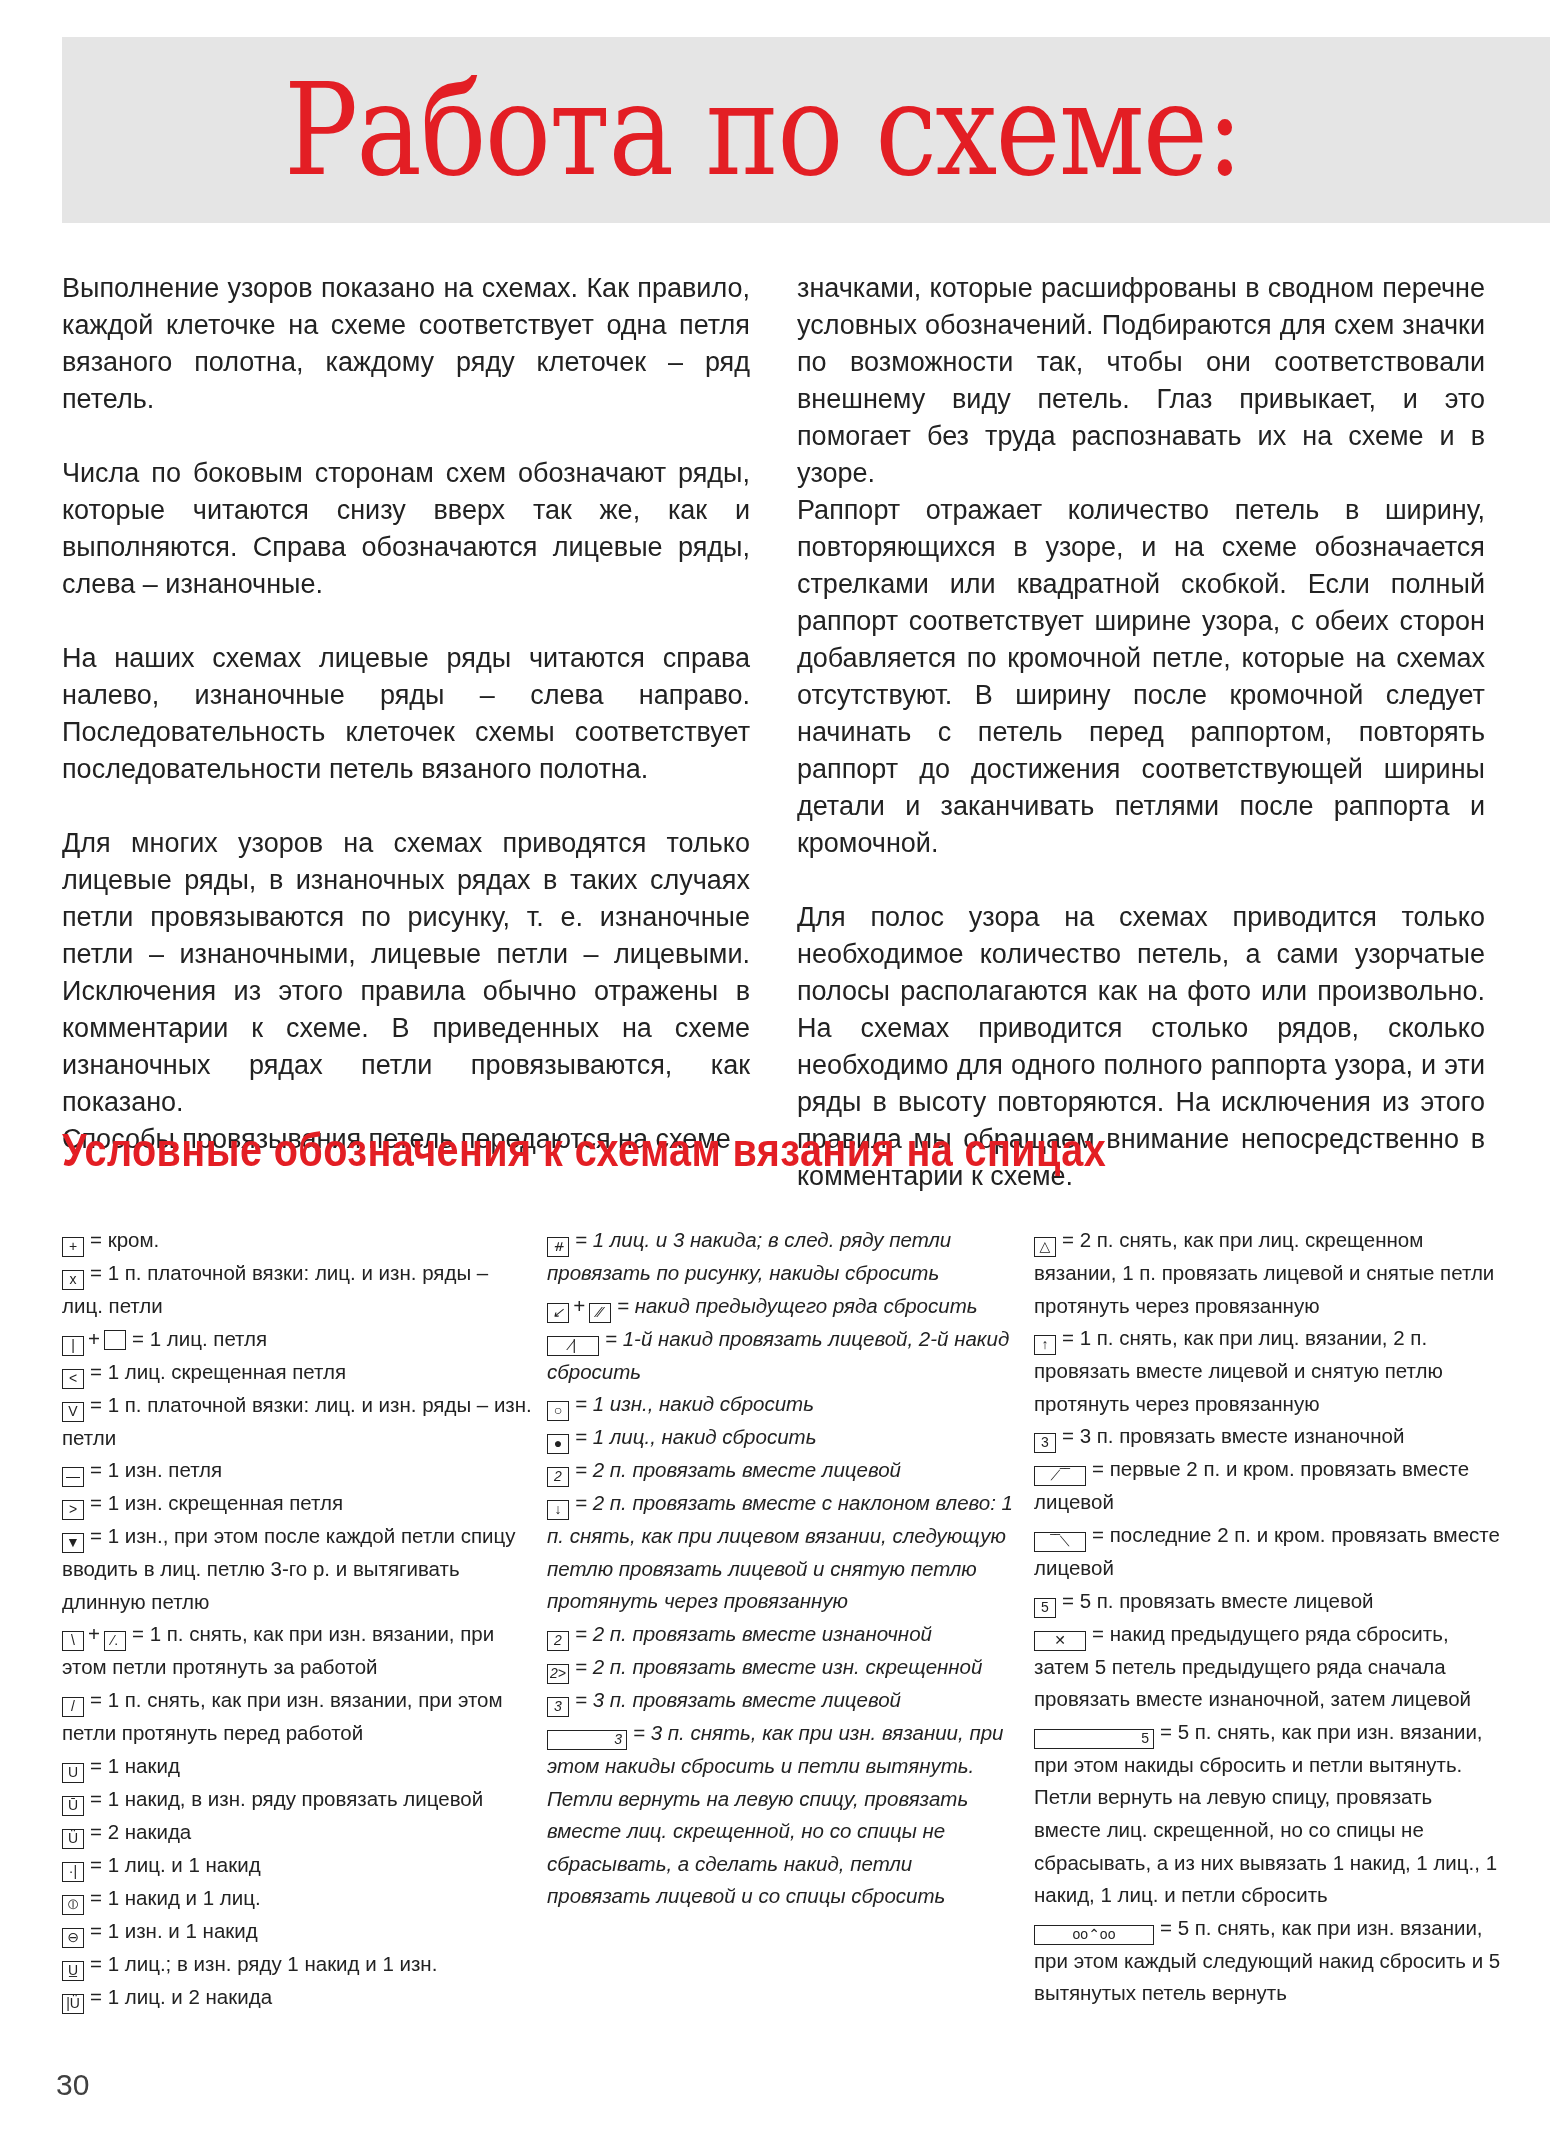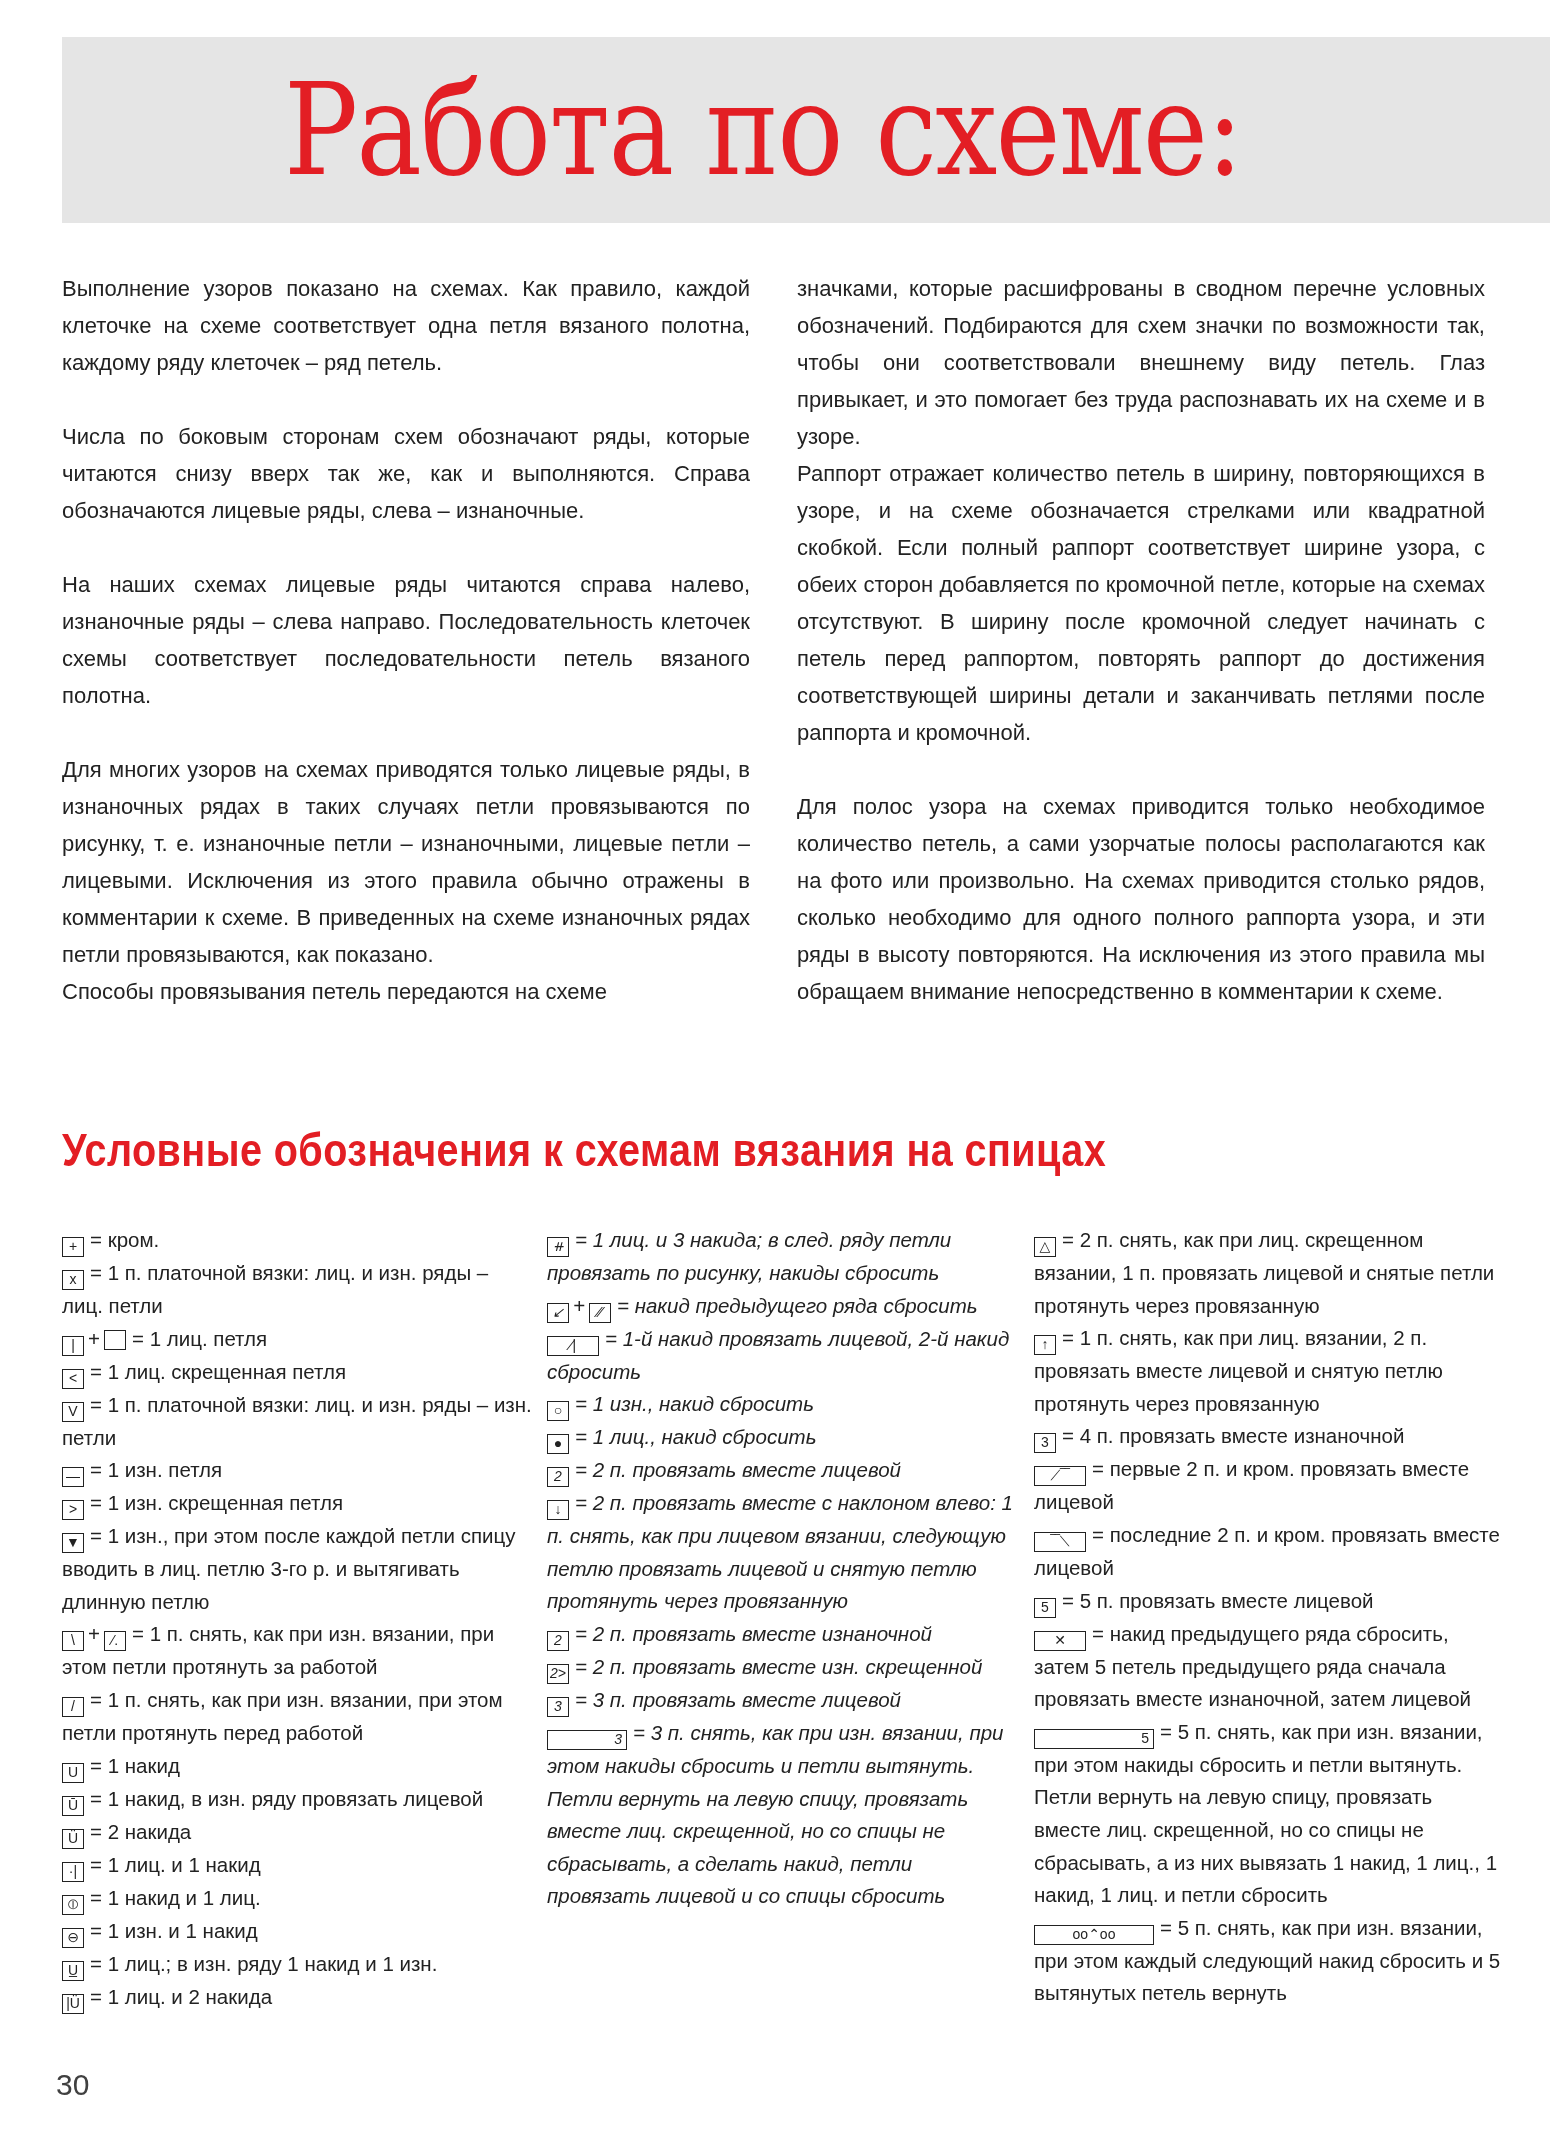--- a/index.html
+++ b/index.html
@@ -1,19 +1,19 @@
 <!DOCTYPE html>
 <html><head>
 <meta charset="utf-8">
 <style>
   html, body { margin: 0; padding: 0; background: #ffffff; }
   body { width: 1550px; height: 2131px; position: relative; overflow: hidden; color: #1e1e1e; }
   .banner { position: absolute; left: 62px; top: 37px; width: 1488px; height: 186px; background: #e5e5e5; }
   .banner-title { position: absolute; left: 222px; top: 18px; font-family: "DejaVu Serif", "Liberation Serif", serif; font-size: 128px; line-height: 150px; color: #e31e24; letter-spacing: -2px; white-space: nowrap; transform: scaleX(0.86); transform-origin: left center; }
-  .col { position: absolute; top: 270px; width: 688px; font-family: "Liberation Sans", sans-serif; font-size: 22px; line-height: 37px; color: #222; text-align: justify; }
+  .col { position: absolute; top: 270px; width: 688px; font-family: "Liberation Sans", sans-serif; font-size: 27px; line-height: 37px; color: #222; text-align: justify; }
   .col-left { left: 62px; }
   .col-right { left: 797px; }
   .col p { margin: 0; }
   .col p.gap { margin-top: 37px; }
   .legend-title { position: absolute; left: 62px; top: 1120px; font-family: "Liberation Sans", sans-serif; font-weight: bold; font-size: 46px; line-height: 60px; color: #e31e24; white-space: nowrap; transform: scaleX(0.86); transform-origin: left center; letter-spacing: 0.5px; }
   .lcol { position: absolute; top: 1224px; font-family: "Liberation Sans", sans-serif; font-size: 20.5px; line-height: 32.6px; color: #222; }
   .lcol-1 { left: 62px; width: 470px; }
   .lcol-2 { left: 547px; width: 470px; font-style: italic; }
   .lcol-3 { left: 1034px; width: 470px; }
   .item { margin: 0; }
@@ -79,21 +79,21 @@
   <div class="item"><span class="sym sq">↓</span><span>= 2 п. провязать вместе с наклоном влево: 1 п. снять, как при лицевом вязании, следующую петлю провязать лицевой и снятую петлю протянуть через провязанную</span></div>
   <div class="item"><span class="sym sq">2</span><span>= 2 п. провязать вместе изнаночной</span></div>
   <div class="item"><span class="sym sq">2&gt;</span><span>= 2 п. провязать вместе изн. скрещенной</span></div>
   <div class="item"><span class="sym sq">3</span><span>= 3 п. провязать вместе лицевой</span></div>
   <div class="item"><span class="sym w3" style="text-align:right;padding-right:4px;">3</span><span>= 3 п. снять, как при изн. вязании, при этом накиды сбросить и петли вытянуть. Петли вернуть на левую спицу, провязать вместе лиц. скрещенной, но со спицы не сбрасывать, а сделать накид, петли провязать лицевой и со спицы сбросить</span></div>
 </div>
 
 <div class="lcol lcol-3">
   <div class="item"><span class="sym sq">△</span><span>= 2 п. снять, как при лиц. скрещенном вязании, 1 п. провязать лицевой и снятые петли протянуть через провязанную</span></div>
   <div class="item"><span class="sym sq">↑</span><span>= 1 п. снять, как при лиц. вязании, 2 п. провязать вместе лицевой и снятую петлю протянуть через провязанную</span></div>
-  <div class="item"><span class="sym sq">3</span><span>= 4 п. провязать вместе изнаночной</span></div>
+  <div class="item"><span class="sym sq">3</span><span>= 3 п. провязать вместе изнаночной</span></div>
   <div class="item"><span class="sym w2">⟋‾‾</span><span>= первые 2 п. и кром. провязать вместе лицевой</span></div>
   <div class="item"><span class="sym w2">‾‾⟍</span><span>= последние 2 п. и кром. провязать вместе лицевой</span></div>
   <div class="item"><span class="sym sq">5</span><span>= 5 п. провязать вместе лицевой</span></div>
   <div class="item"><span class="sym w2">✕</span><span>= накид предыдущего ряда сбросить, затем 5 петель предыдущего ряда сначала провязать вместе изнаночной, затем лицевой</span></div>
   <div class="item"><span class="sym w4" style="text-align:right;padding-right:4px;">5</span><span>= 5 п. снять, как при изн. вязании, при этом накиды сбросить и петли вытянуть. Петли вернуть на левую спицу, провязать вместе лиц. скрещенной, но со спицы не сбрасывать, а из них вывязать 1 накид, 1 лиц., 1 накид, 1 лиц. и петли сбросить</span></div>
   <div class="item"><span class="sym w4">oo⌃oo</span><span>= 5 п. снять, как при изн. вязании, при этом каждый следующий накид сбросить и 5 вытянутых петель вернуть</span></div>
 </div>
 
 <div class="page-num">30</div>
 

